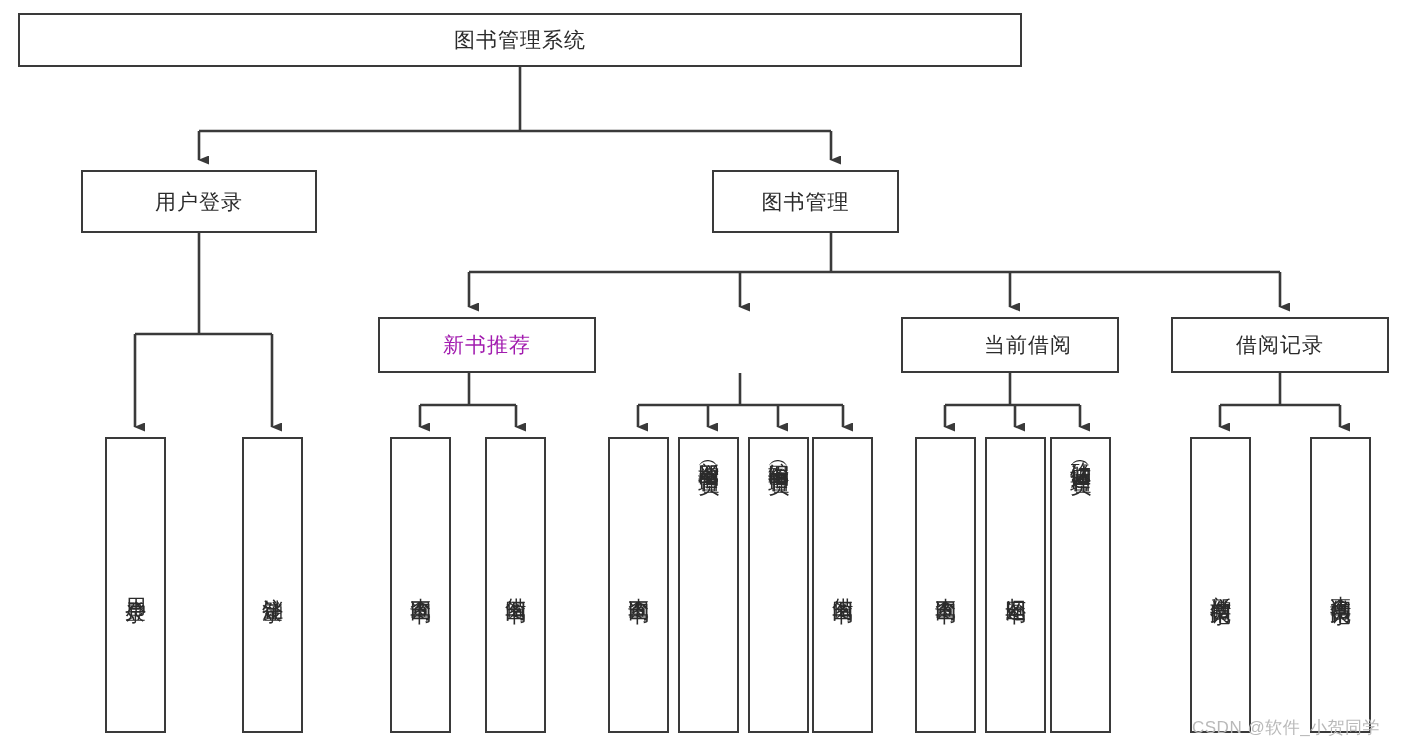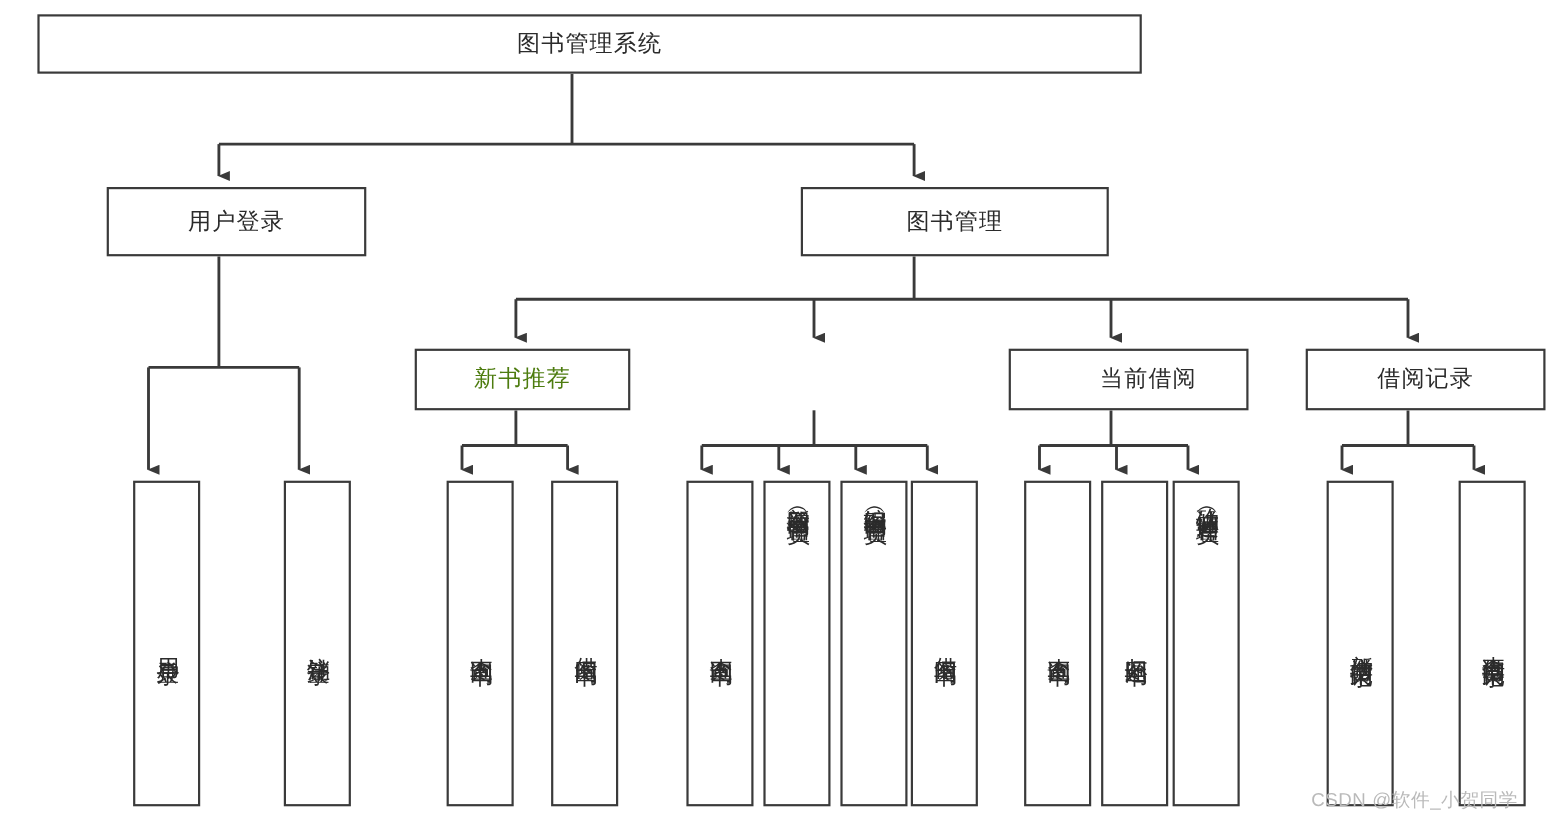--- a/index.html
+++ b/index.html
@@ -28,21 +28,20 @@
   }
   .node {
     position: absolute;
     box-sizing: border-box;
     background: #ffffff;
     border: 2.5px solid #3a3a3a;
     display: flex;
     align-items: center;
     justify-content: center;
     color: #2b2b2b;
-    margin-left: 16px;
   }
   .node.horizontal .node-label {
     writing-mode: horizontal-tb;
     font-size: 21px;
     letter-spacing: 1px;
     line-height: 1.2;
     white-space: nowrap;
   }
   .node.vertical {
     align-items: flex-start;
@@ -125,25 +124,25 @@
     </g>
   </svg>
 
   <div class="node horizontal" style="left: 18px; top: 13px; width: 1004px; height: 54px; border-color: rgb(58, 58, 58); background: rgb(255, 255, 255); color: rgb(43, 43, 43);">
     <span class="node-label">图书管理系统</span>
   </div>
 
   <div class="node horizontal" style="left: 81px; top: 170px; width: 236px; height: 63px; border-color: rgb(58, 58, 58); background: rgb(255, 255, 255); color: rgb(43, 43, 43);">
     <span class="node-label">用户登录</span>
   </div>
-  <div class="node horizontal" style="left: 712px; top: 170px; width: 280px; height: 63px; border-color: rgb(58, 58, 58); background: rgb(255, 255, 255); color: rgb(43, 43, 43);">
+  <div class="node horizontal" style="left: 712px; top: 170px; width: 187px; height: 63px; border-color: rgb(58, 58, 58); background: rgb(255, 255, 255); color: rgb(43, 43, 43);">
     <span class="node-label">图书管理</span>
   </div>
 
-  <div class="node horizontal" style="left: 361px; top: 317px; width: 196px; height: 56px; border-color: rgb(58, 58, 58); background: rgb(255, 255, 255); color: #4d7c0f;">
+  <div class="node horizontal" style="left: 378px; top: 317px; width: 218px; height: 56px; border-color: rgb(58, 58, 58); background: rgb(255, 255, 255); color: #a21caf;">
     <span class="node-label">新书推荐</span>
   </div>
   <div class="node horizontal" style="left: 901px; top: 317px; width: 218px; height: 56px; border-color: rgb(58, 58, 58); background: rgb(255, 255, 255); color: rgb(43, 43, 43); padding-left: 36px;">
     <span class="node-label">当前借阅</span>
   </div>
   <div class="node horizontal" style="left: 1171px; top: 317px; width: 218px; height: 56px; border-color: rgb(58, 58, 58); background: rgb(255, 255, 255); color: rgb(43, 43, 43); text-align: center;">
     <span class="node-label">借阅记录</span>
   </div>
 
   <div class="node vertical centered" style="left: 105px; top: 437px; width: 61px; height: 296px; border-color: rgb(58, 58, 58); background: rgb(255, 255, 255); color: rgb(43, 43, 43);">

